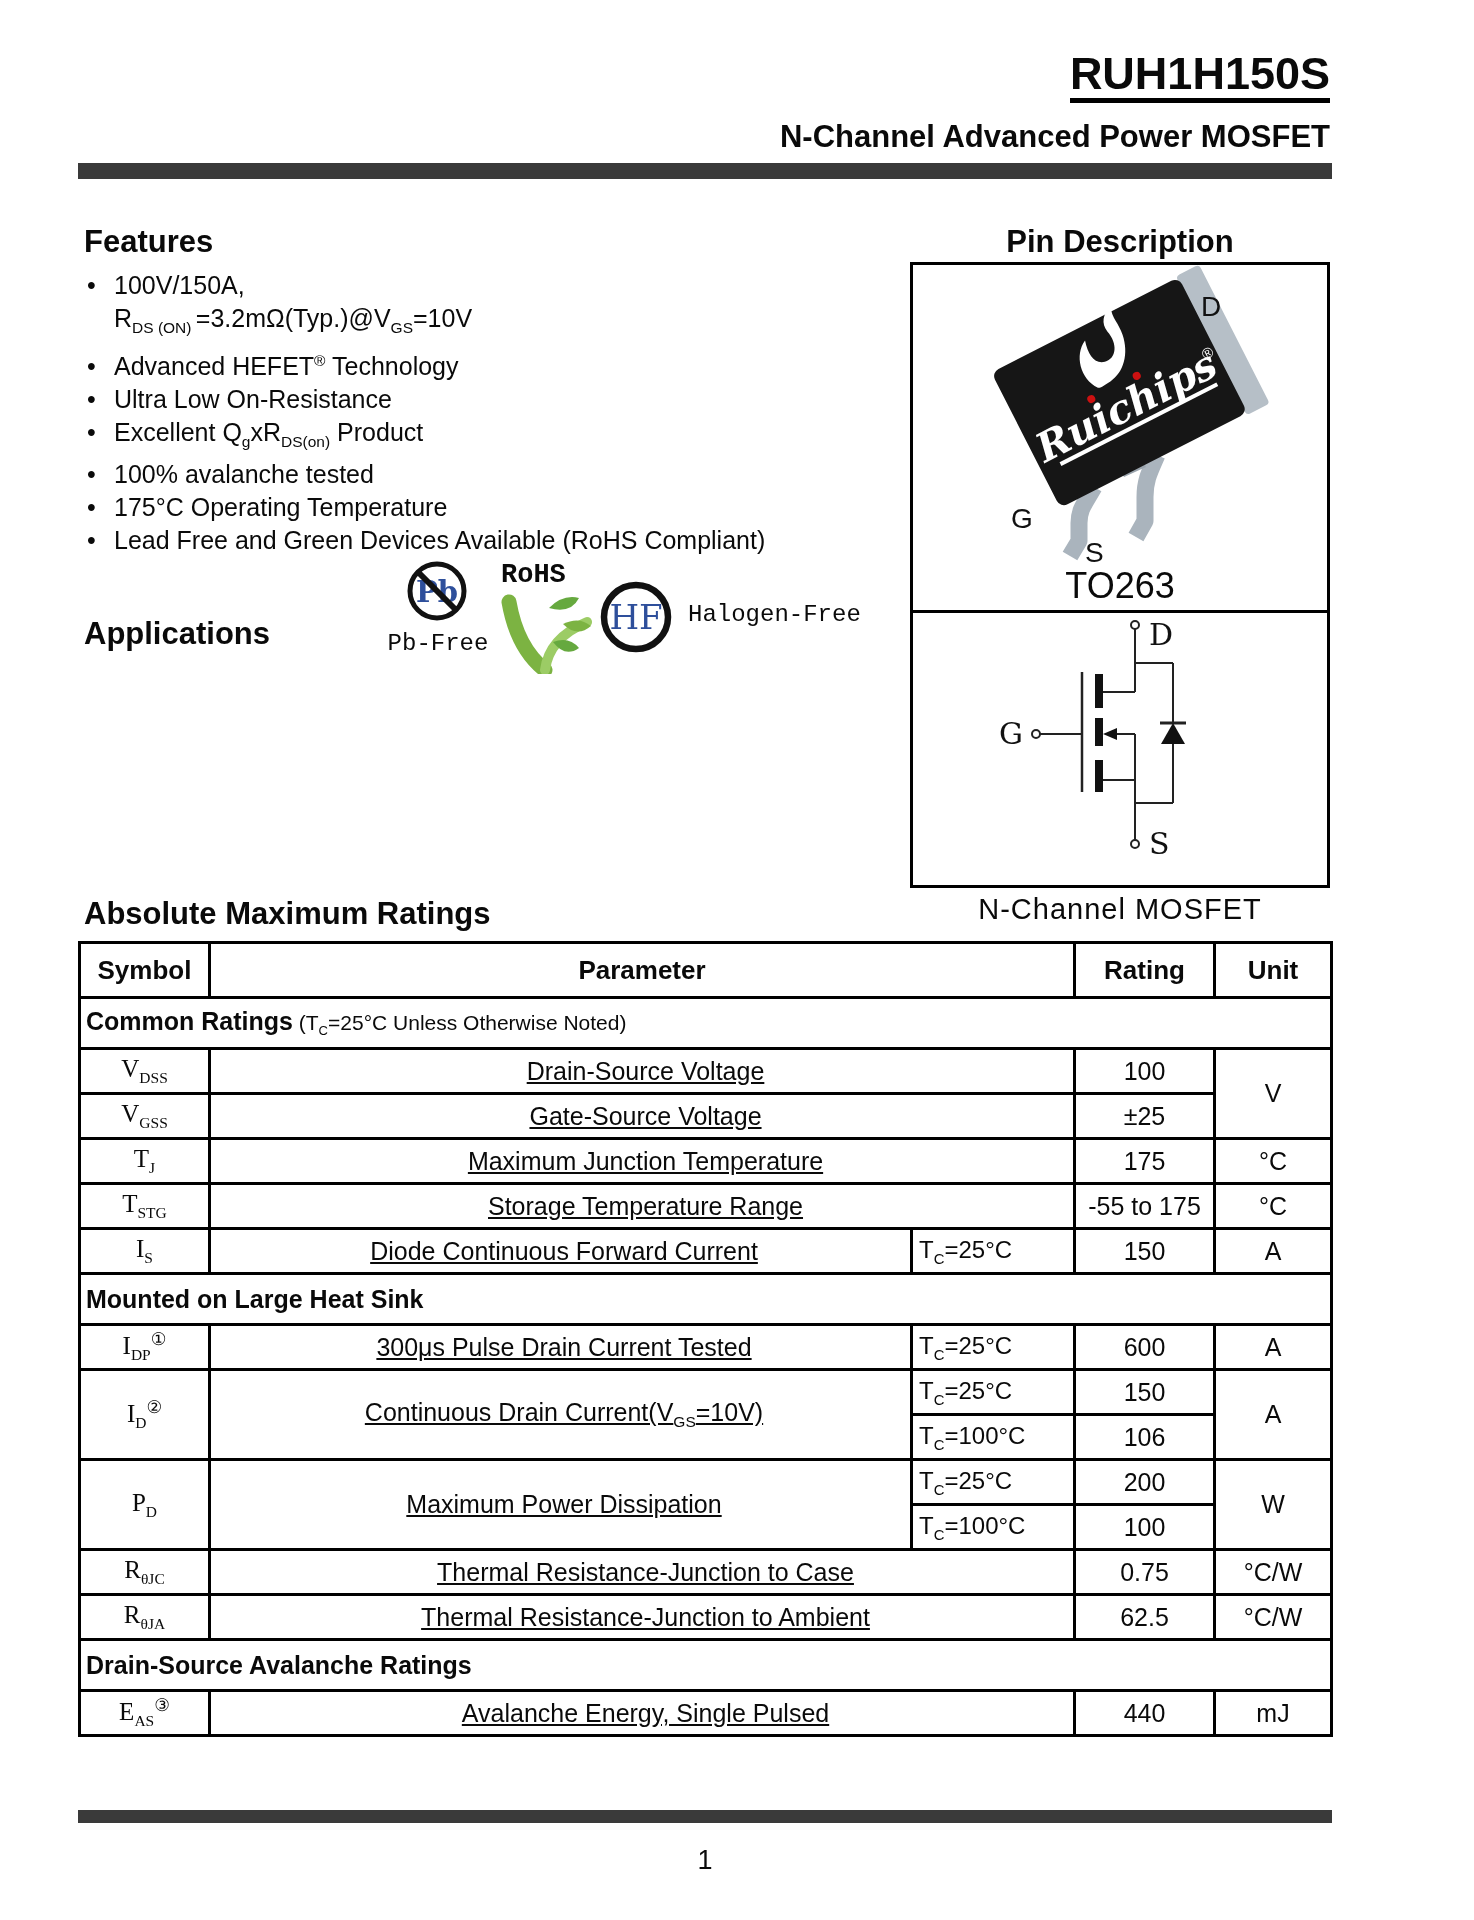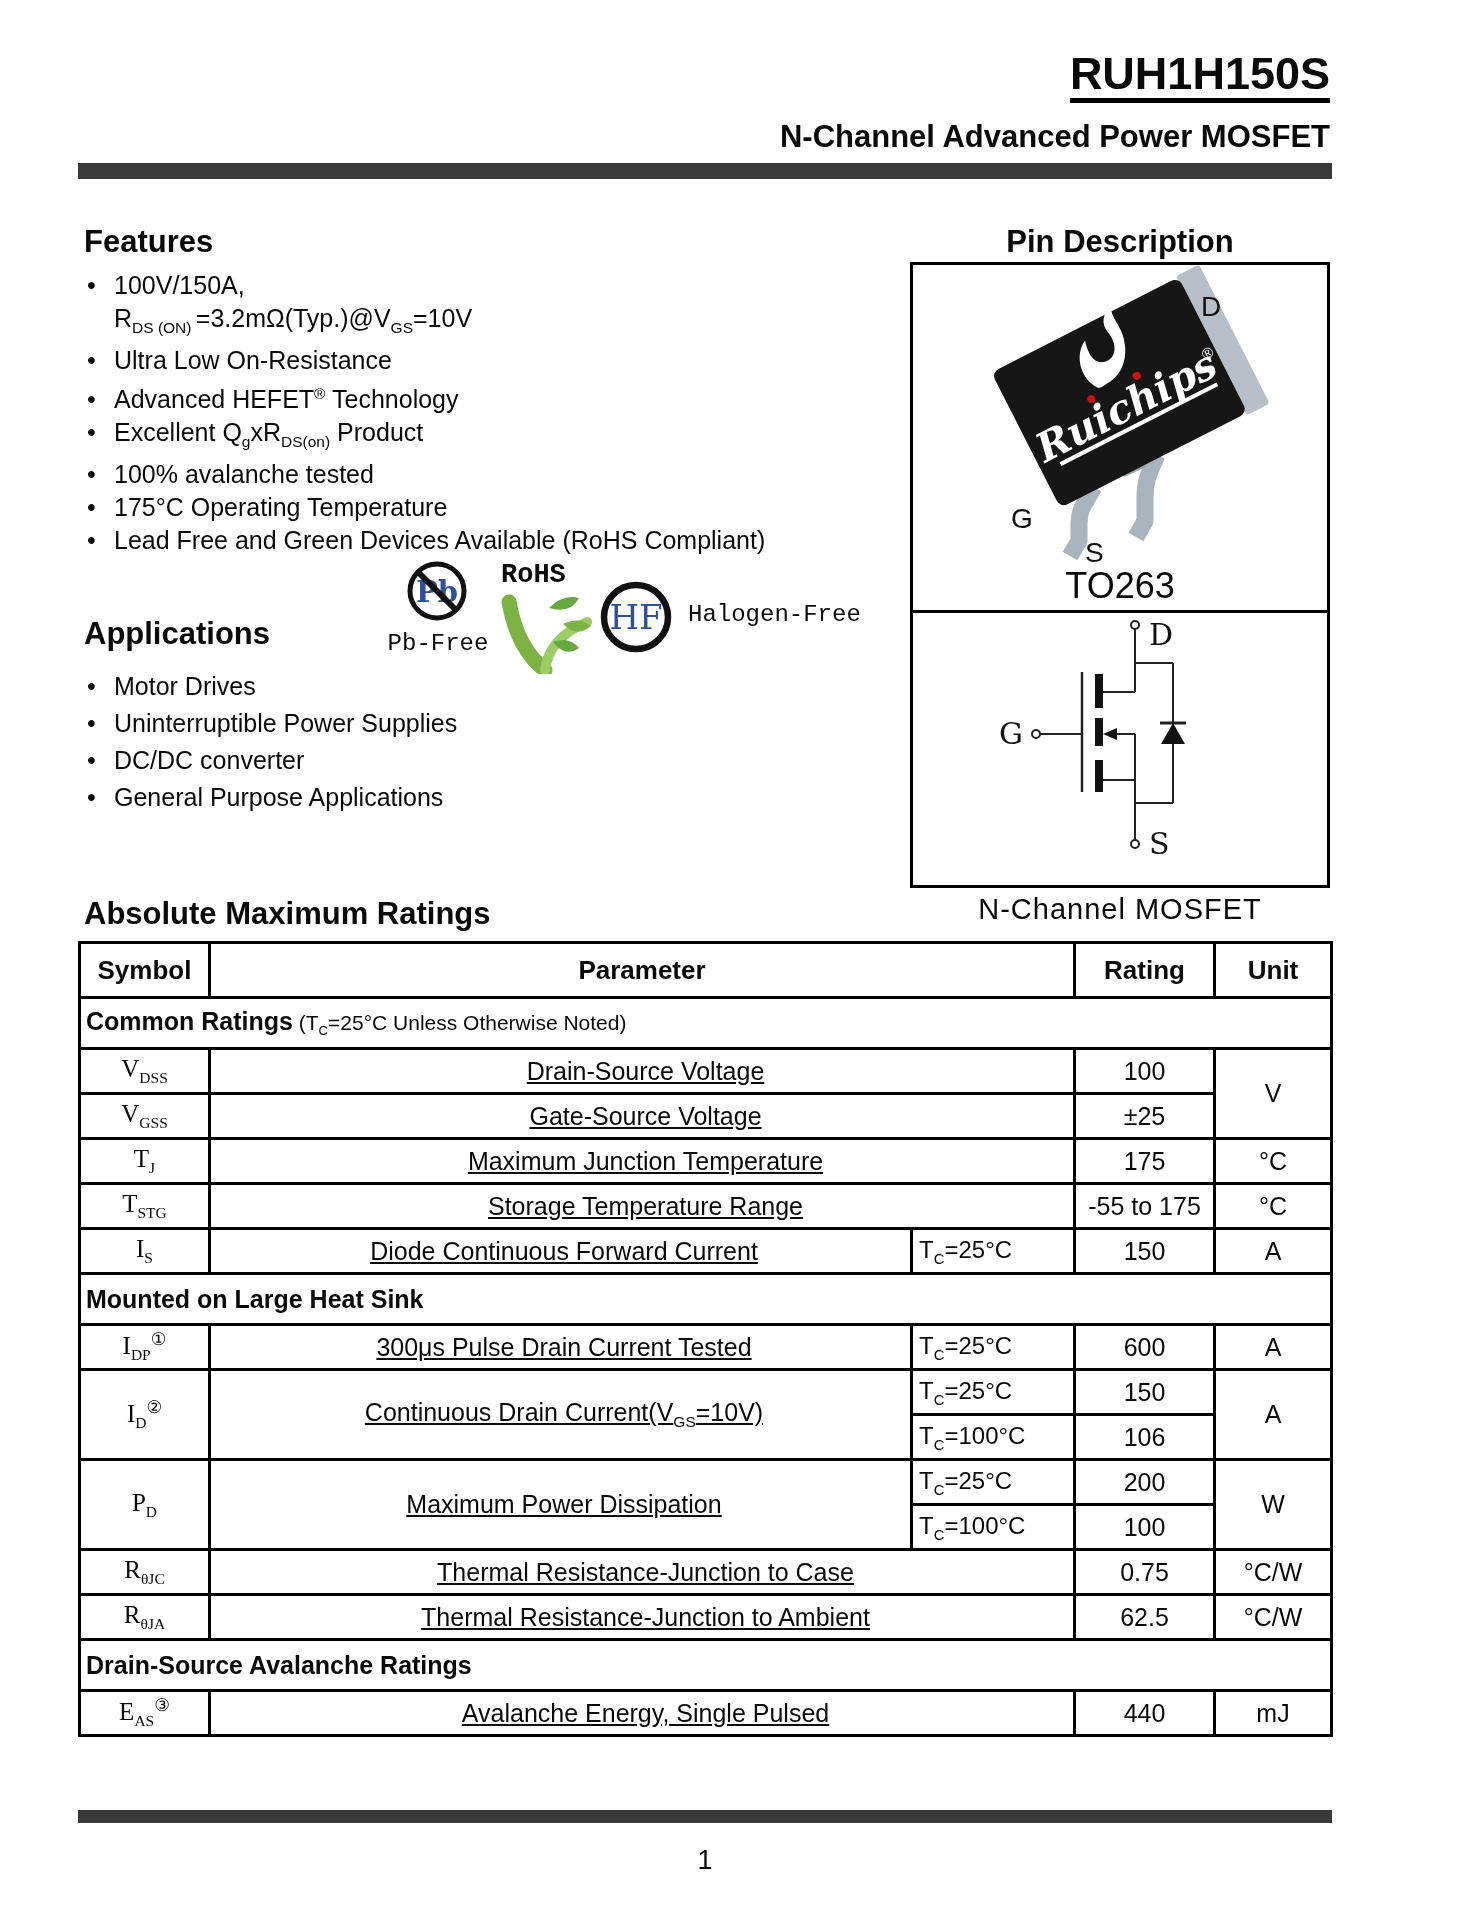--- a/index.html
+++ b/index.html
@@ -68,22 +68,22 @@
 
   <div class="abs" id="ptitle">RUH1H150S</div>
   <div class="abs" id="psub">N-Channel Advanced Power MOSFET</div>
   <div class="abs rulebar" style="top:163px;"></div>
 
   <div class="abs" id="features">
     <h2>Features</h2>
     <div class="feat-list">
       <div class="fl b">100V/150A,</div>
       <div class="fl nb">R<sub>DS (ON) </sub>=3.2mΩ(Typ.)@V<sub>GS</sub>=10V</div>
+      <div class="fl b">Advanced HEFET<sup>®</sup> Technology</div>
       <div class="fl b">Ultra Low On-Resistance</div>
-      <div class="fl b">Advanced HEFET<sup>®</sup> Technology</div>
       <div class="fl b">Excellent Q<sub>g</sub>xR<sub>DS(on)</sub> Product</div>
       <div class="fl b">100% avalanche tested</div>
       <div class="fl b">175°C Operating Temperature</div>
       <div class="fl b">Lead Free and Green Devices Available (RoHS Compliant)</div>
     </div>
   </div>
 
   <svg class="abs" style="left:404px;top:558px;" width="66" height="68" viewBox="0 0 66 68">
     <circle cx="33" cy="33" r="27" fill="none" stroke="#111" stroke-width="5"></circle>
     <text x="33" y="44" text-anchor="middle" font-family="DejaVu Serif,serif" font-size="29" font-weight="bold" fill="#2e4f9b">Pb</text>
@@ -101,26 +101,20 @@
   </svg>
 
   <svg class="abs" style="left:598px;top:579px;" width="76" height="76" viewBox="0 0 76 76">
     <circle cx="38" cy="38" r="32" fill="none" stroke="#111" stroke-width="6.5"></circle>
     <text x="38" y="50" text-anchor="middle" font-family="DejaVu Serif,serif" font-size="34" fill="#2e4f9b">HF</text>
   </svg>
   <div class="abs mono" id="hf-label">Halogen-Free</div>
 
   <div class="abs" id="applications">
     <h2>Applications</h2>
-    <div class="app-list">
-      <div class="fl b">Motor Drives</div>
-      <div class="fl b">Uninterruptible Power Supplies</div>
-      <div class="fl b">DC/DC converter</div>
-      <div class="fl b">General Purpose Applications</div>
-    </div>
   </div>
 
   <h2 class="abs" id="pin-title">Pin Description</h2>
   <div class="abs" id="pin-box">
 
     <div id="pkg-sec">
       <svg width="414" height="345" viewBox="0 0 414 345">
 
         <path d="M181,222 C172,238 166,244 166,258 L166,276 L157,291" fill="none" stroke="#aab4bd" stroke-width="17" stroke-linejoin="round"></path>
         <path d="M244,190 C236,208 232,216 232,232 L232,256 L223,272" fill="none" stroke="#aab4bd" stroke-width="17" stroke-linejoin="round"></path>

